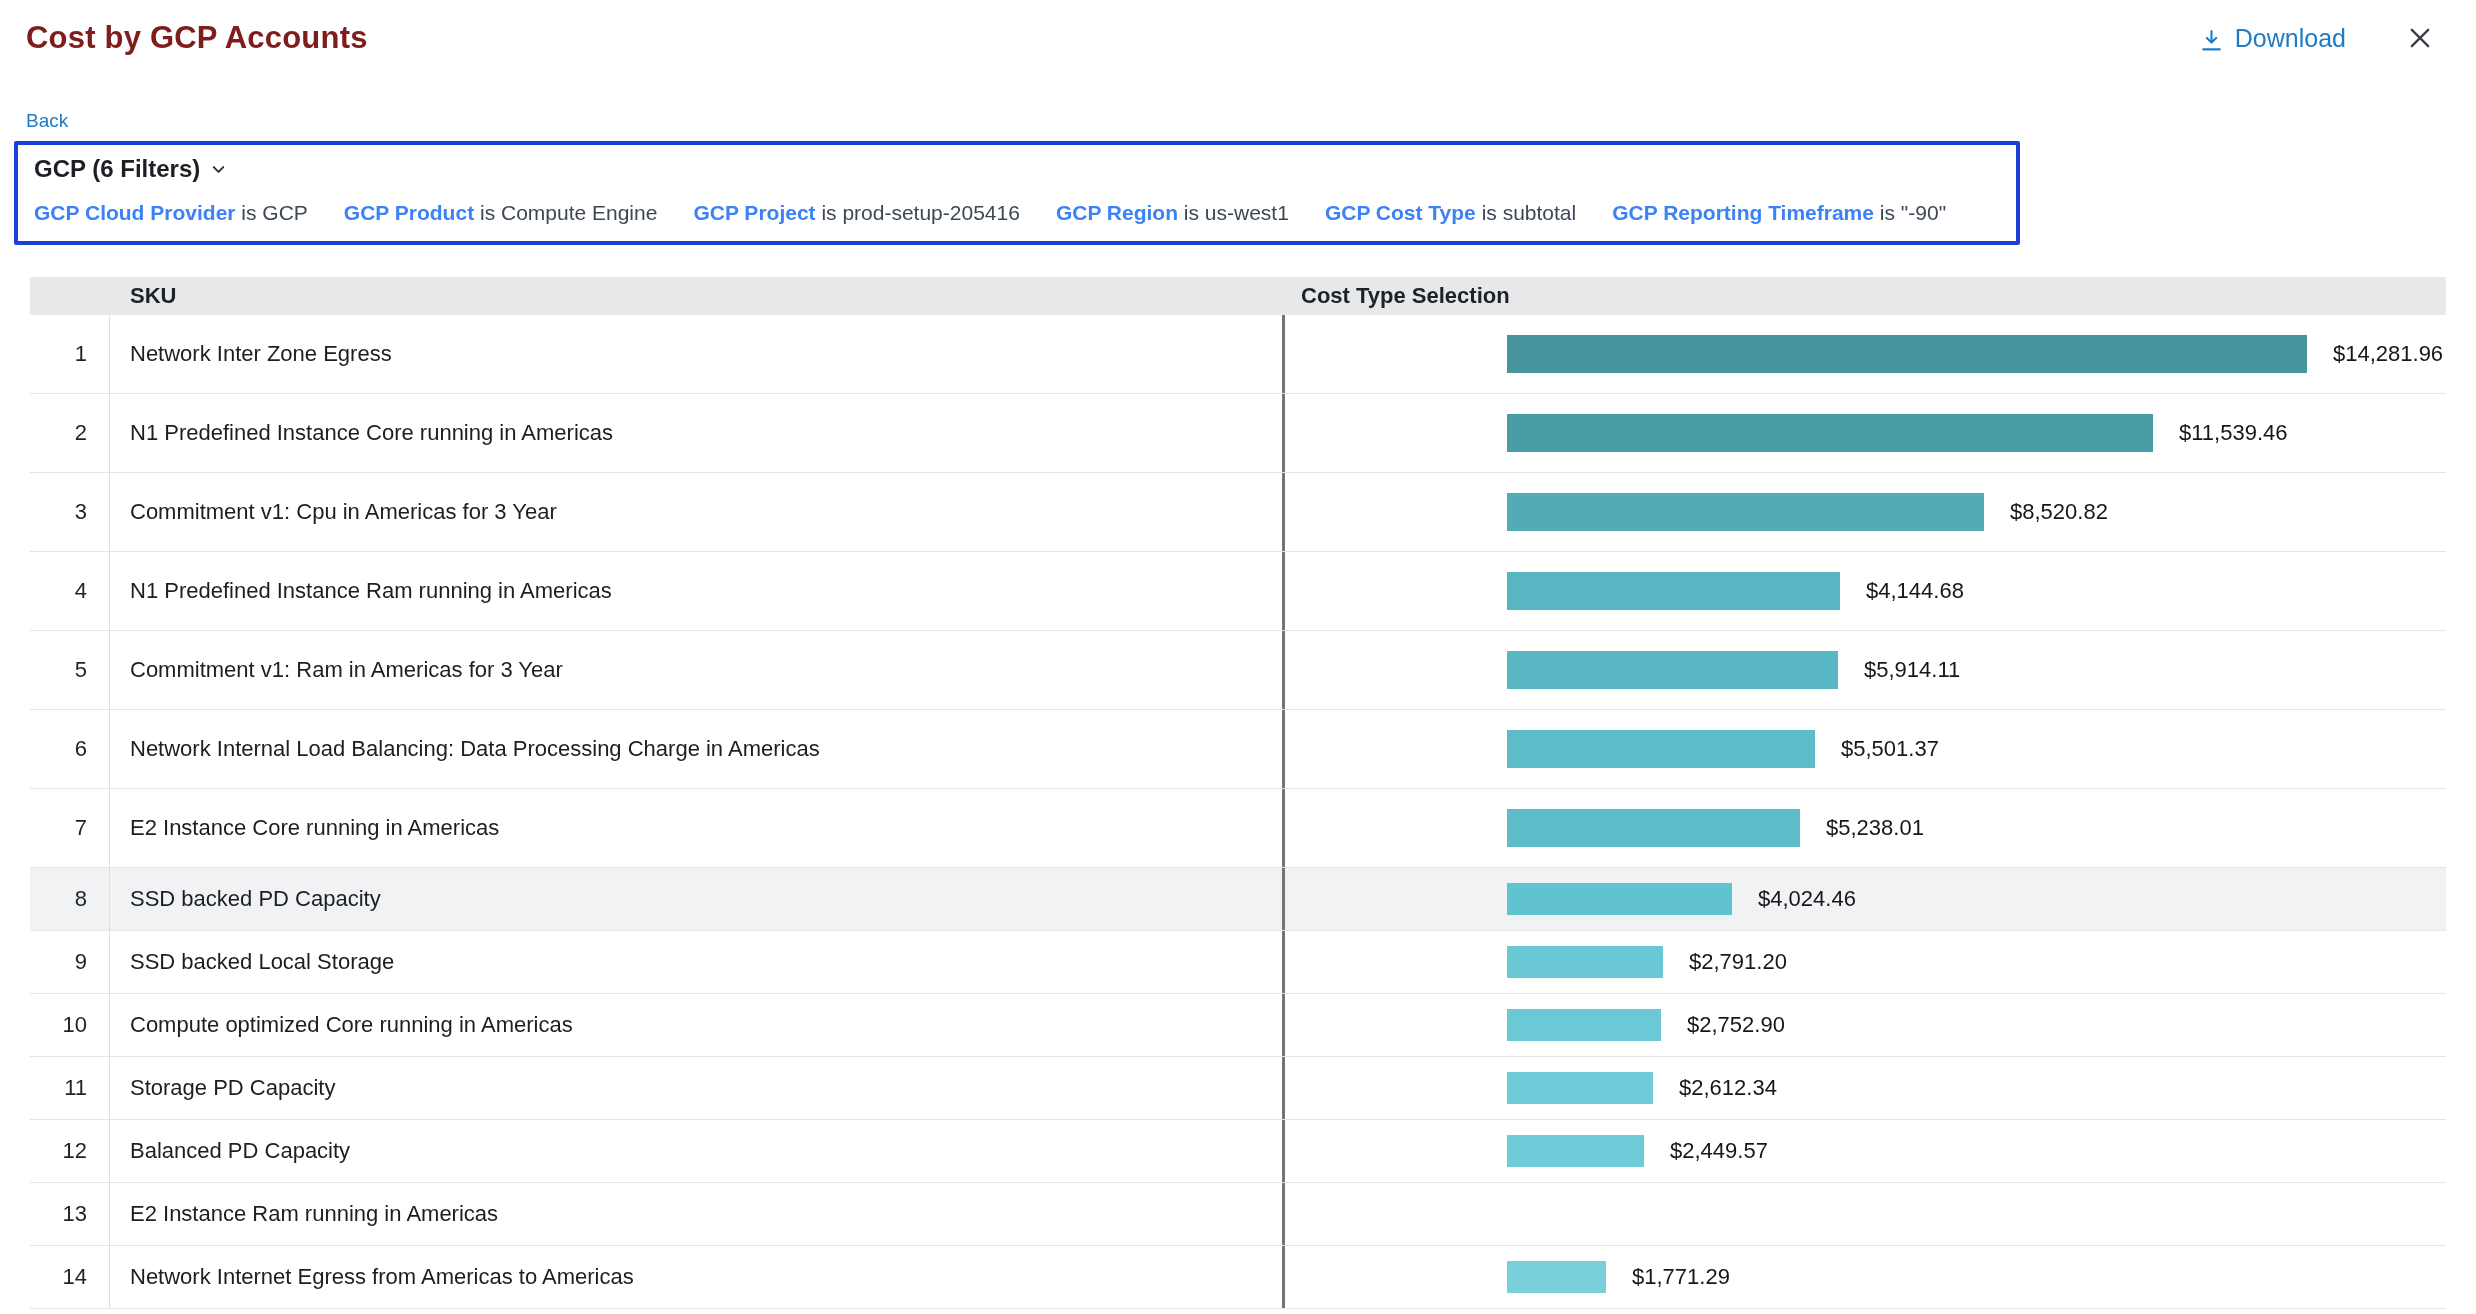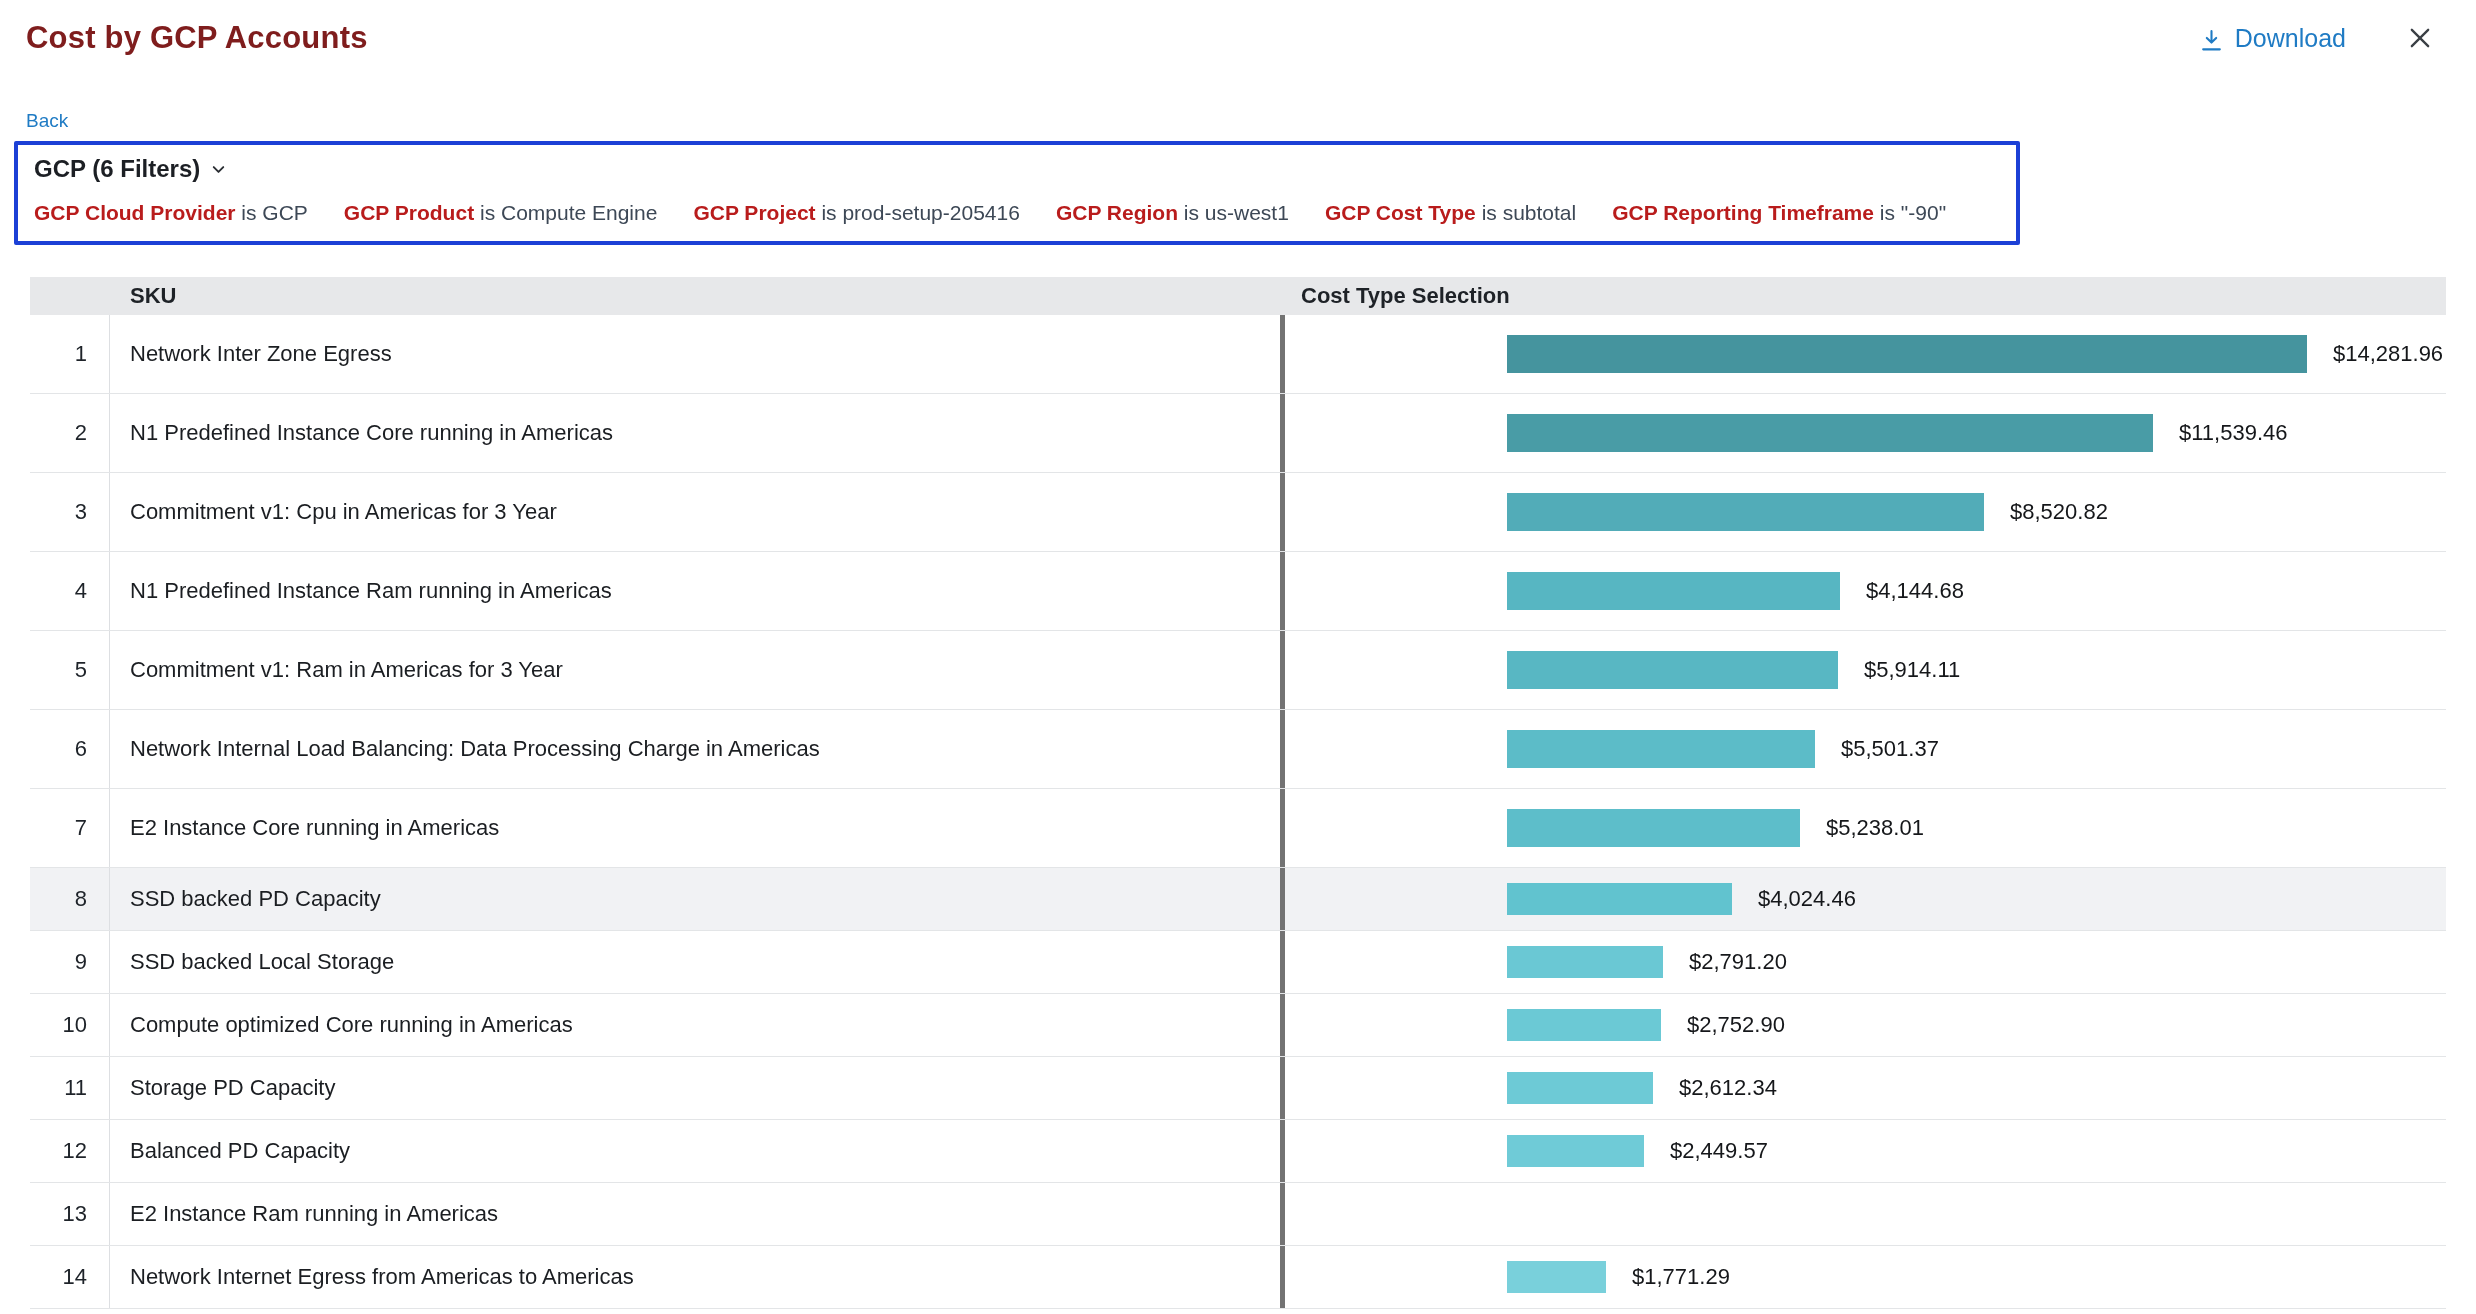--- a/index.html
+++ b/index.html
@@ -67,21 +67,21 @@
   }
   .filter-list {
     margin-top: 18px;
     display: flex;
     align-items: center;
     gap: 36px;
     padding-left: 4px;
     white-space: nowrap;
   }
   .filter-chip { font-size: 21px; color: #333e4c; }
-  .filter-chip .f-field { font-weight: 700; color: #b91c1c; }
+  .filter-chip .f-field { font-weight: 700; color: #3b82f6; }
   .filter-chip .f-rest  { font-weight: 400; color: #3d4856; }
   
   .cost-table {
     margin: 32px 30px 0 30px;
     width: 2416px;
   }
   .thead {
     display: flex;
     align-items: center;
     height: 38px;
@@ -108,21 +108,21 @@
     display: flex; align-items: center; justify-content: flex-end;
     padding-right: 22px;
     font-size: 22px; color: #1e2329;
     border-right: 1px solid #dddfe2;
   }
   .cell-sku {
     width: 1175px; flex: none;
     display: flex; align-items: center;
     padding-left: 20px;
     font-size: 22px; color: #1b1e22;
-    border-right: 5px solid #737373;
+    border-right: 3px solid #737373;
   }
   .cell-chart {
     flex: 1;
     display: flex; align-items: center;
     padding-left: 222px;
   }
   .bar {
     height: 38px;
     flex: none;
   }

